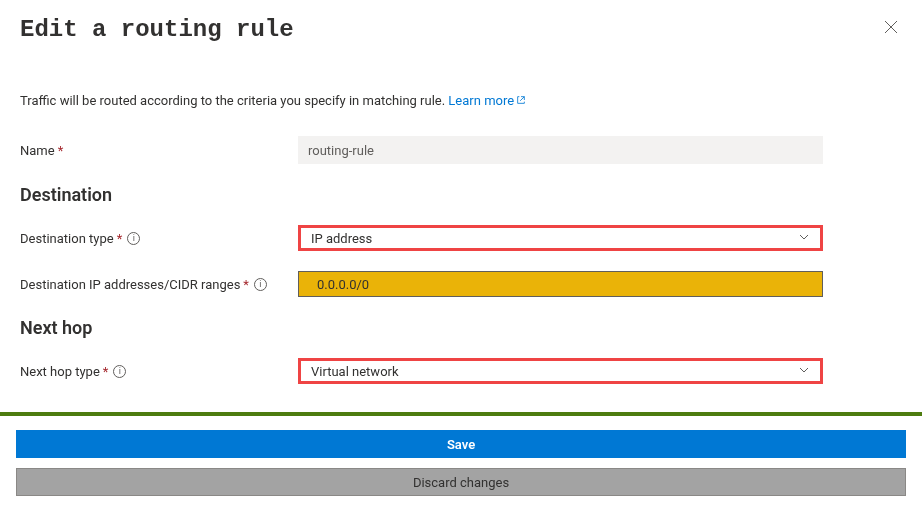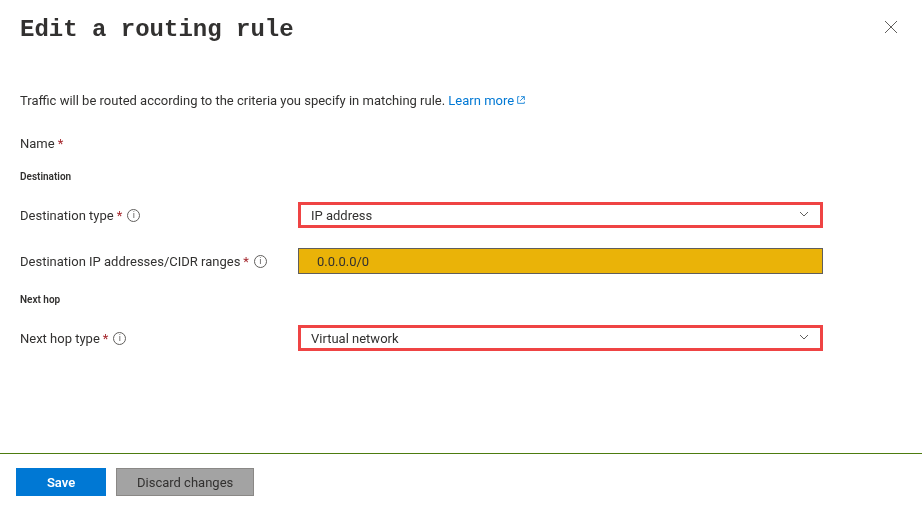--- a/index.html
+++ b/index.html
@@ -129,35 +129,36 @@
       border: 1px solid #605e5c;
       padding: 4px 18px;
       font-size: 13px;
       color: #323130;
       width: 100%;
       height: 26px;
       background: #eab308;
       font-family: inherit;
     }
     .section-header {
-      font-size: 10px;
+      font-size: 18px;
       font-weight: 600;
       color: #323130;
       margin-bottom: 20px;
       margin-top: 8px;
     }
     .footer {
       position: absolute;
       bottom: 0;
       left: 0;
       right: 0;
-      border-top: 1px solid #4d7c0f;
+      border-top: 4px solid #4d7c0f;
       padding: 14px 16px;
       display: flex;
       gap: 10px;
+      flex-direction: column;
     }
     .btn-primary {
       background: #0078d4;
       color: #ffffff;
       border: none;
       padding: 6px 20px;
       font-size: 13px;
       font-weight: 600;
       cursor: pointer;
       font-family: inherit;
@@ -197,20 +198,23 @@
             <path d="M6 2h4v4"></path>
             <path d="M10 2L5 7"></path>
           </svg></span></a>
   </p>
 
   <div class="form-row">
     <div class="form-label">
       <span>Name</span>
       <span class="required">*</span>
     </div>
+    <div class="form-control-wrap">
+      <div class="readonly-field">routing-rule</div>
+    </div>
   </div>
 
   <div class="section-header">Destination</div>
 
   <div class="form-row">
     <div class="form-label">
       <span>Destination type</span>
       <span class="required">*</span>
       <span class="info-icon">i</span>
     </div>

